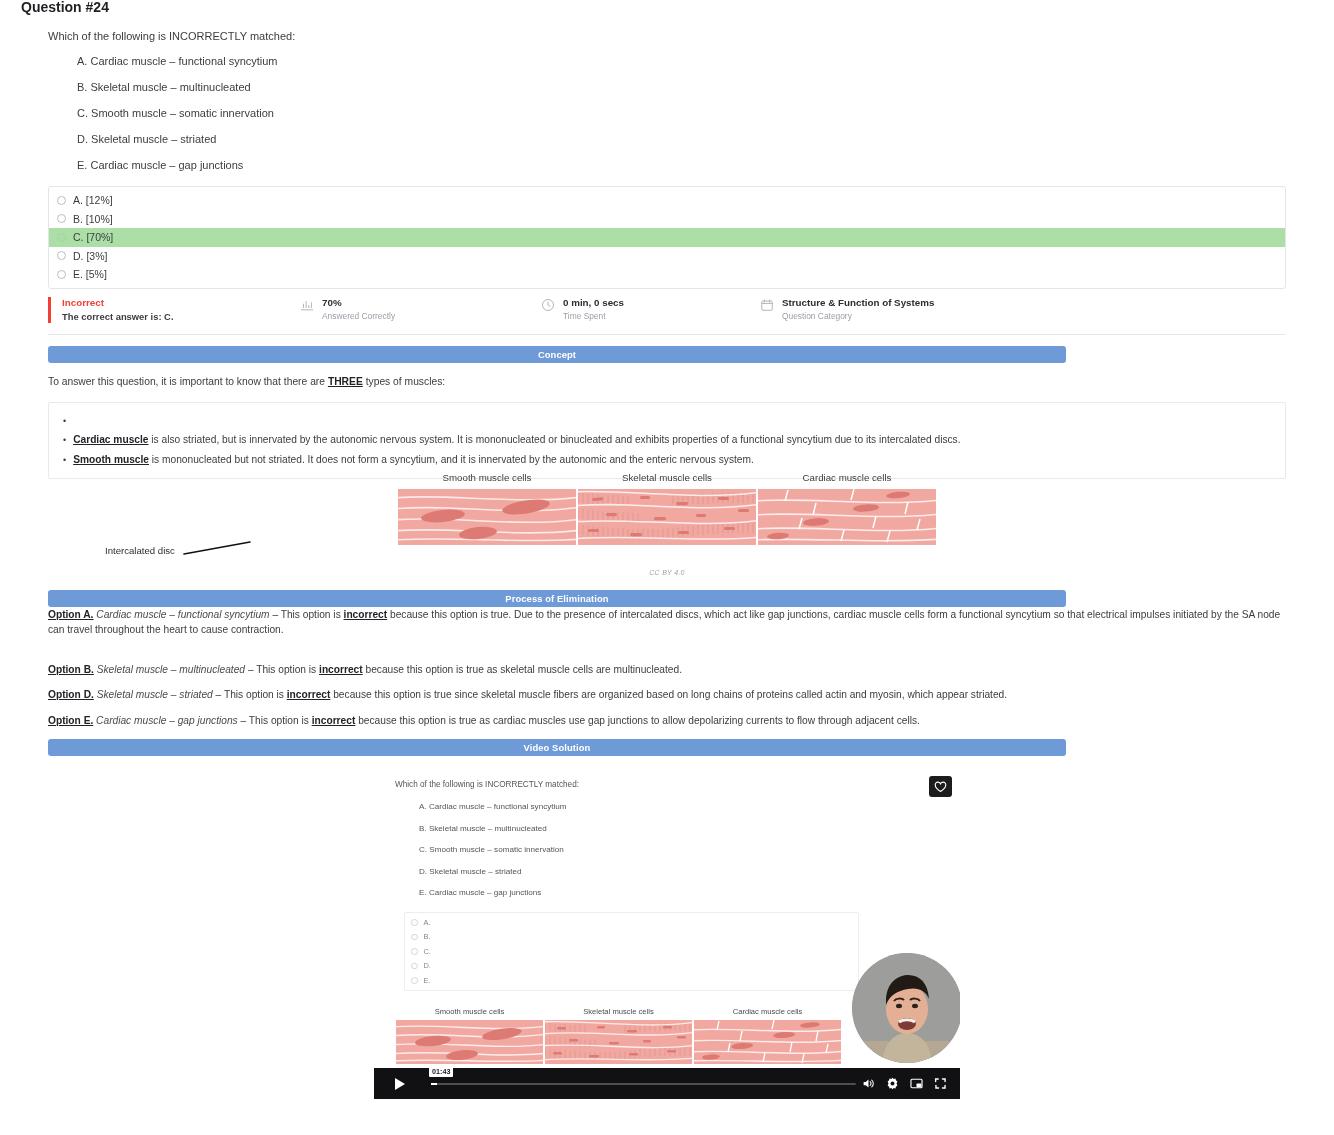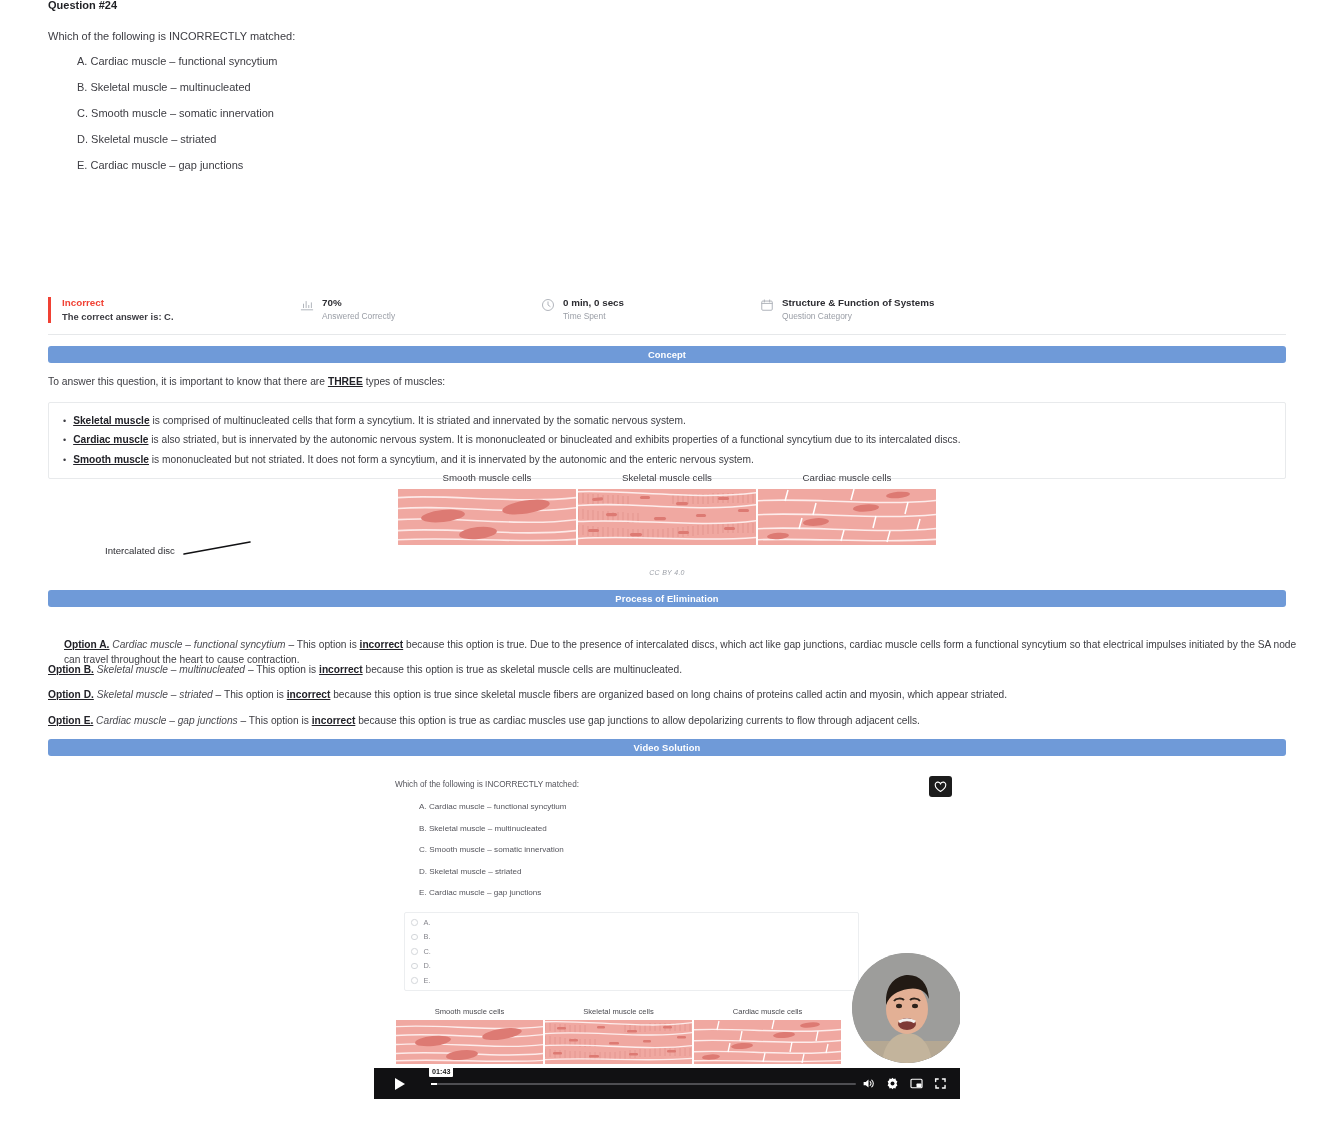--- a/index.html
+++ b/index.html
@@ -9,22 +9,22 @@
     width:1334px;
     background:#ffffff;
     font-family:"Liberation Sans", sans-serif;
     color:#2d2d32;
     -webkit-font-smoothing:antialiased;
   }
   .page { width:1334px; min-height:1135px; position:relative; padding:0; }
 
   
   .q-title {
-    font-size:11px; font-weight:bold; color:#1f2024;
-    margin:0; padding:0 0 0 48px; line-height:1;
+    font-size:14px; font-weight:bold; color:#1f2024;
+    margin:0; padding:0 0 0 21px; line-height:1;
     position:absolute; top:0px; left:0;
   }
   .q-stem {
     position:absolute; top:30px; left:48px;
     font-size:11px; color:#3c3c42; line-height:1.2;
   }
   .q-choices { position:absolute; top:55px; left:77px; }
   .q-choice { font-size:11px; color:#3c3c42; line-height:1.2; height:26px; }
 
   
@@ -60,21 +60,21 @@
   .stat-ico { width:14px; height:14px; margin-right:8px; margin-top:1px; flex:none; color:#aeb2b9; }
   .stat-ico svg { display:block; }
   .stat-txt { line-height:1.22; }
   .stat-main { font-size:9.8px; font-weight:bold; color:#2d2d32; }
   .stat-main.red { color:#f04134; }
   .stat-sub { font-size:8.4px; color:#9a9ea6; margin-top:2px; }
   .stat-sub.dark { color:#3c3c42; font-weight:bold; font-size:9.4px; }
 
   
   .banner {
-    position:absolute; left:48px; width:1238px; height:17px;
+    position:absolute; left:48px; width:1018px; height:17px;
     background:#6f9ad8; border-radius:3px;
     color:#ffffff; font-size:9.4px; font-weight:bold;
     display:flex; align-items:center; justify-content:center;
     letter-spacing:.1px;
   }
   #banner-concept { top:346px; }
   #banner-poe { top:590px; }
   #banner-video { top:739px; }
 
   
@@ -112,21 +112,21 @@
     text-align:left; font-size:9.6px; color:#2d2d32;
   }
   .fig-note-inner { position:relative; left:105px; }
   .fig-credit {
     position:absolute; top:97px; width:1334px; text-align:center;
     font-size:7px; color:#9a9ea6; font-style:italic; letter-spacing:.3px;
   }
 
   
   .poe { position:absolute; left:48px; width:1238px; font-size:10.2px; color:#3c3c42; line-height:1.45; }
-  #poe-a { top:638px;margin-left:16px; }
+  #poe-a { top:608px; }
   #poe-b { top:663px; }
   #poe-d { top:688px; }
   #poe-e { top:714px; }
   .poe i, .poe em { font-style:italic; color:#4a4a50; }
 
   
   .player {
     position:absolute; top:768px; left:374px;
     width:586px; height:331px; background:#ffffff; overflow:hidden;
   }
@@ -202,20 +202,42 @@
   <div class="q-stem">Which of the following is INCORRECTLY  matched:</div>
 
   <div class="q-choices">
     <div class="q-choice">A. Cardiac muscle – functional syncytium</div>
     <div class="q-choice">B. Skeletal muscle – multinucleated</div>
     <div class="q-choice">C. Smooth muscle – somatic innervation</div>
     <div class="q-choice">D. Skeletal muscle – striated</div>
     <div class="q-choice">E. Cardiac muscle – gap junctions</div>
   </div>
 
+  <div class="opt-box">
+    <div class="opt-row">
+      <span class="radio"></span>
+      <span class="opt-label">A. [12%]</span>
+    </div>
+    <div class="opt-row">
+      <span class="radio"></span>
+      <span class="opt-label">B. [10%]</span>
+    </div>
+    <div class="opt-row correct">
+      <span class="radio"></span>
+      <span class="opt-label">C. [70%]</span>
+    </div>
+    <div class="opt-row">
+      <span class="radio"></span>
+      <span class="opt-label">D. [3%]</span>
+    </div>
+    <div class="opt-row">
+      <span class="radio"></span>
+      <span class="opt-label">E. [5%]</span>
+    </div>
+  </div>
 
   <div class="stats">
 
     <div class="stat stat-1">
       <div class="redbar"></div>
       <div class="stat-txt">
         <div class="stat-main red">Incorrect</div>
         <div class="stat-sub dark">The correct answer is: C.</div>
       </div>
     </div>
@@ -262,21 +284,20 @@
 
   <div class="banner" id="banner-concept">Concept</div>
 
   <div class="concept-intro">
     <span>To answer this question, it is important to know that there are </span><b>THREE</b><span> types of muscles:</span>
   </div>
 
   <div class="bullet-box">
     <div class="bullet">
       <span class="dot">•</span>
-      <span><b>Skeletal muscle</b><span> is comprised of multinucleated cells that form a syncytium. It is striated and innervated by the somatic nervous system.</span></span>
     </div>
     <div class="bullet">
       <span class="dot">•</span>
       <span><b>Cardiac muscle</b><span> is also striated, but is innervated by the autonomic nervous system. It is mononucleated or binucleated and exhibits properties of a functional syncytium due to its intercalated discs.</span></span>
     </div>
     <div class="bullet">
       <span class="dot">•</span>
       <span><b>Smooth muscle</b><span> is mononucleated but not striated. It does not form a syncytium, and it is innervated by the autonomic and the enteric nervous system.</span></span>
     </div>
   </div>

